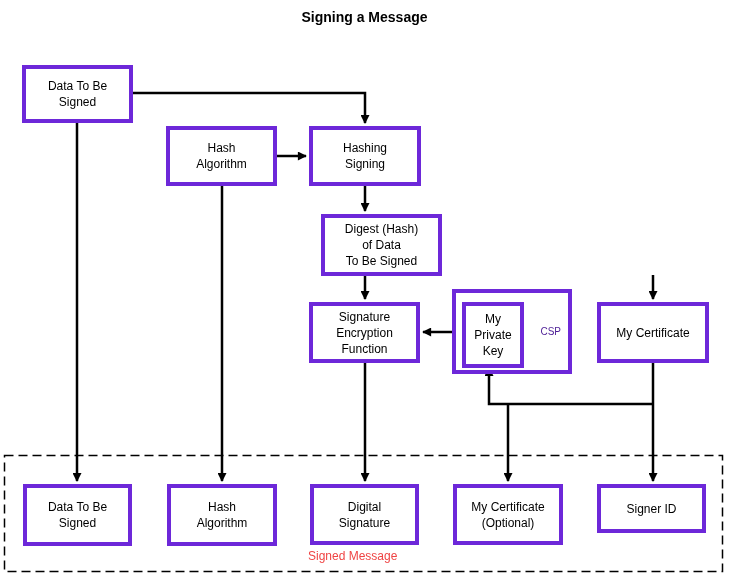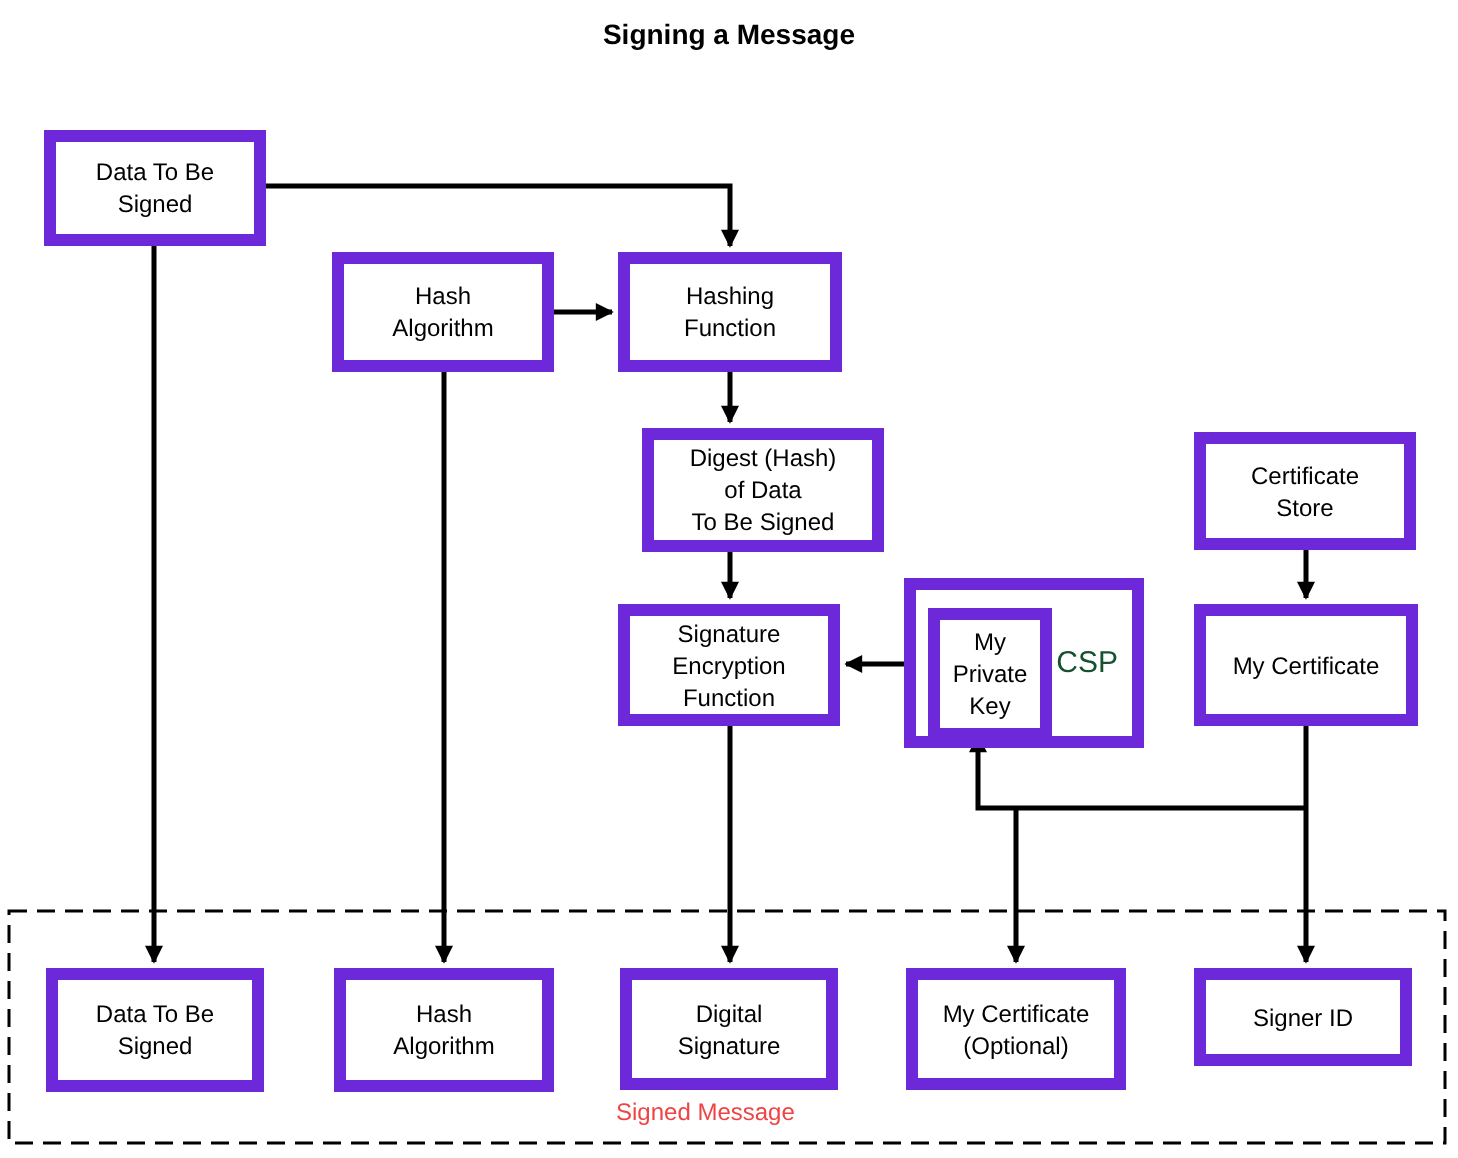--- a/index.html
+++ b/index.html
@@ -26,42 +26,42 @@
     font-weight: bold;
     color: #000000;
   }
   .wires {
     position: absolute;
     top: 0;
     left: 0;
   }
   .box {
     position: absolute;
-    border: 6px solid #6d28d9;
+    border: 4px solid #6d28d9;
     background: #ffffff;
     display: flex;
     align-items: center;
     justify-content: center;
     text-align: center;
     font-size: 12px;
     line-height: 16px;
     color: #000000;
     white-space: pre-line;
     box-sizing: border-box;
   }
   .box .lbl { white-space: pre-line; }
   .csp-label {
     position: absolute;
     top: 0;
     bottom: 0;
     right: 7px;
     display: flex;
     align-items: center;
-    font-size: 15px;
-    color: #14532d;
+    font-size: 10px;
+    color: #4c1d95;
   }
   .signed-message-label {
     position: absolute;
     left: 308px;
     top: 549px;
     font-size: 12px;
     line-height: 14px;
     color: #ef4444;
   }
 </style>
@@ -102,21 +102,21 @@
 Signed</span>
   </div>
 
   <div class="box" style="left:166px; top:126px; width:111px; height:60px;">
     <span class="lbl">Hash
 Algorithm</span>
   </div>
 
   <div class="box" style="left:309px; top:126px; width:112px; height:60px;">
     <span class="lbl">Hashing
-Function</span>
+Signing</span>
   </div>
 
   <div class="box" style="left:321px; top:214px; width:121px; height:62px;">
     <span class="lbl">Digest (Hash)
 of Data
 To Be Signed</span>
   </div>
 
   <div class="box" style="left:309px; top:302px; width:111px; height:61px;">
     <span class="lbl">Signature
@@ -126,24 +126,20 @@
 
   <div class="box" style="left:452px; top:289px; width:120px; height:85px;">
     <div class="box" style="left:6px; top:9px; width:62px; height:66px;">
       <span class="lbl">My
 Private
 Key</span>
     </div>
     <span class="csp-label">CSP</span>
   </div>
 
-  <div class="box" style="left:597px; top:216px; width:111px; height:59px;">
-    <span class="lbl">Certificate
-Store</span>
-  </div>
 
   <div class="box" style="left:597px; top:302px; width:112px; height:61px;">
     <span class="lbl">My Certificate</span>
   </div>
 
   <div class="box" style="left:23px; top:484px; width:109px; height:62px;">
     <span class="lbl">Data To Be
 Signed</span>
   </div>
 

